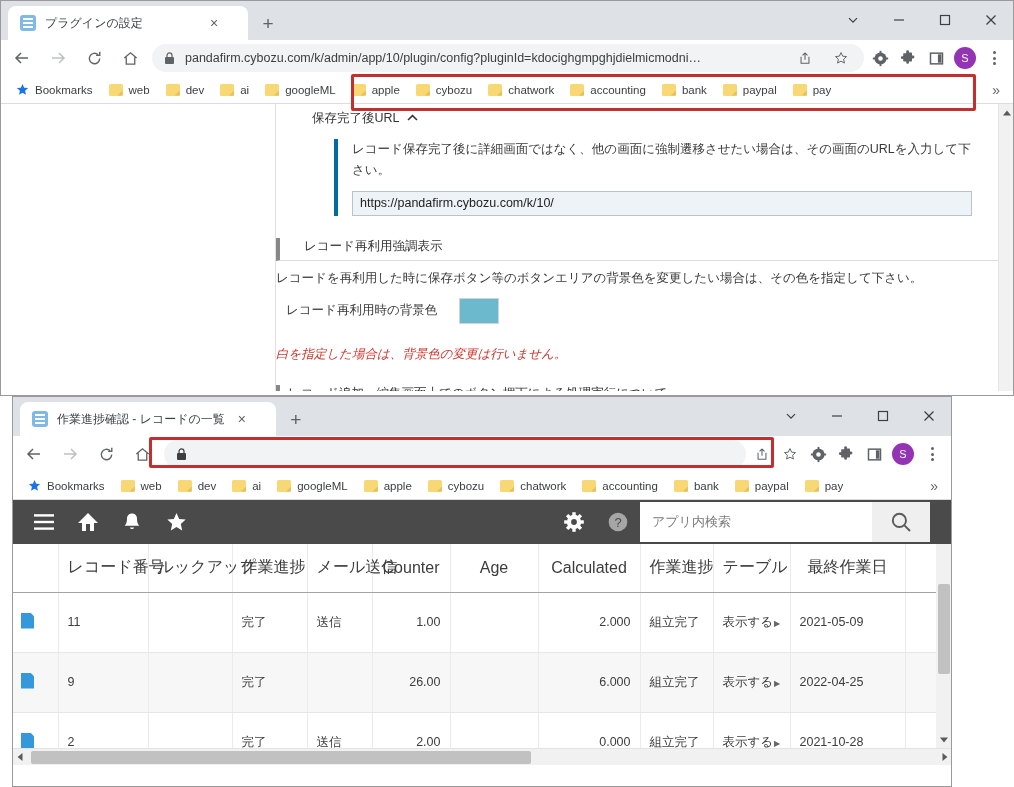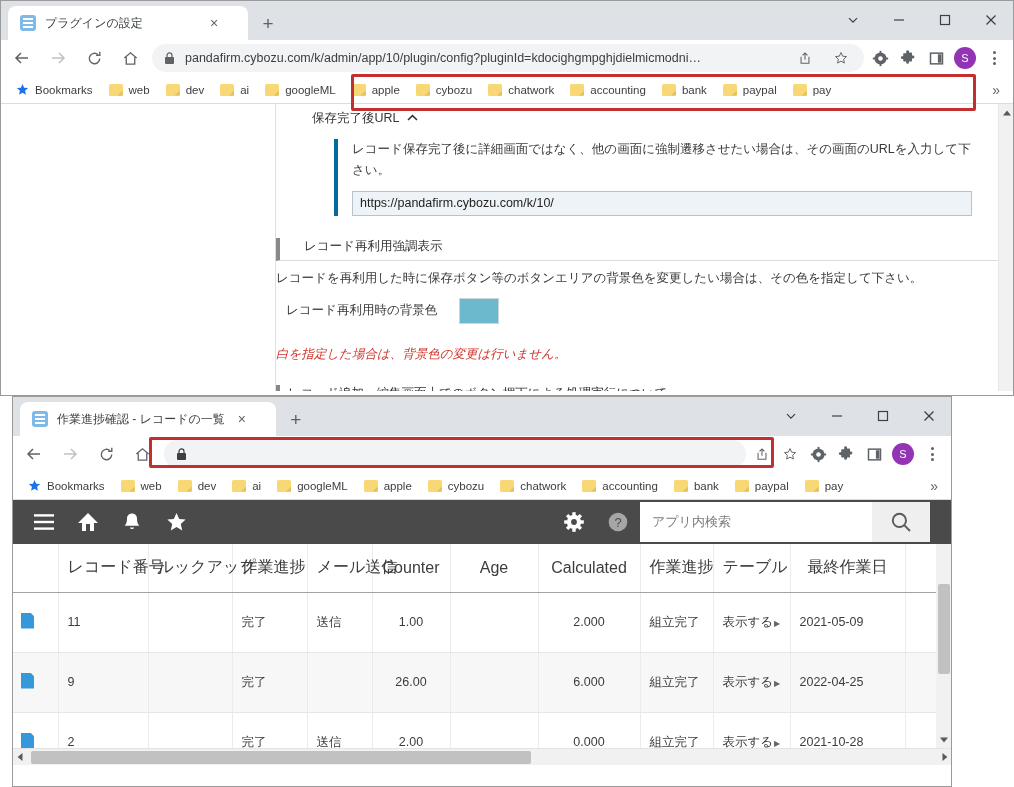--- a/index.html
+++ b/index.html
@@ -169,21 +169,21 @@
     border-bottom: 1px solid #a3a3a3; border-right: 1px solid #ebebeb;
     height: 48px; padding: 0 9px; text-align: center; vertical-align: middle;
     background: #fff; white-space: nowrap;
   }
   .k-table td {
     font-size: 12.5px; color: #3c3c3c; height: 60px; padding: 0 9px;
     border-bottom: 1px solid #e6e6e6; border-right: 1px solid #ebebeb;
     vertical-align: middle; white-space: nowrap;
   }
   .k-table tr.alt td { background: #f7f7f7; }
-  .num { text-align: center; }
+  .num { text-align: right; }
   .doc-ico {
     width: 13px; height: 16px; background: #3498db; position: relative; display:inline-block;
     clip-path: polygon(0 0, 72% 0, 100% 24%, 100% 100%, 0 100%);
   }
   .arrow-r { font-size: 8px; color: #666; margin-left: 1px; }
   .vscroll-k { width: 16px; flex:0 0 16px; background:#f1f1f1; position:relative; }
   .hscroll {
     height: 17px; background: #f1f1f1; display: flex; align-items: center; position: relative;
     border-top: 1px solid #e3e3e3;
   }

